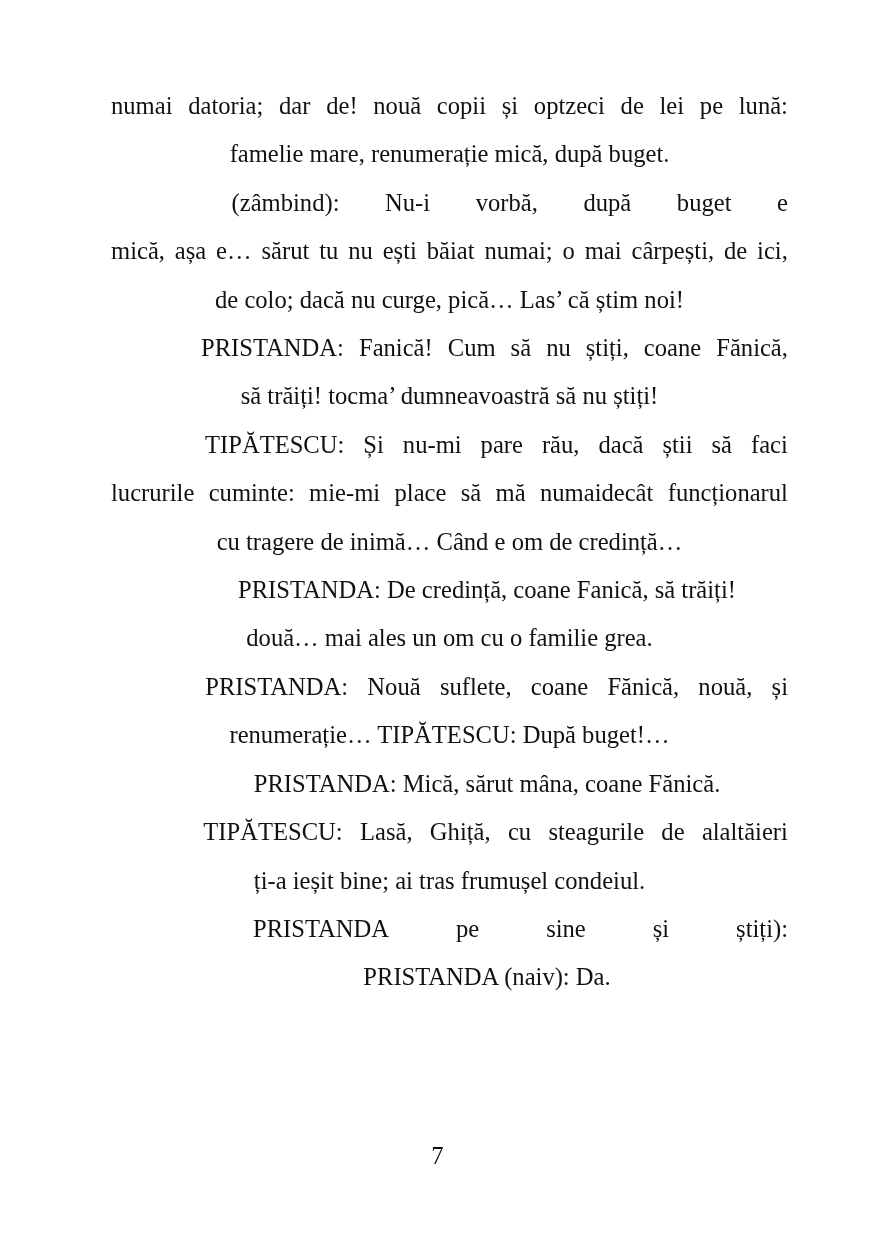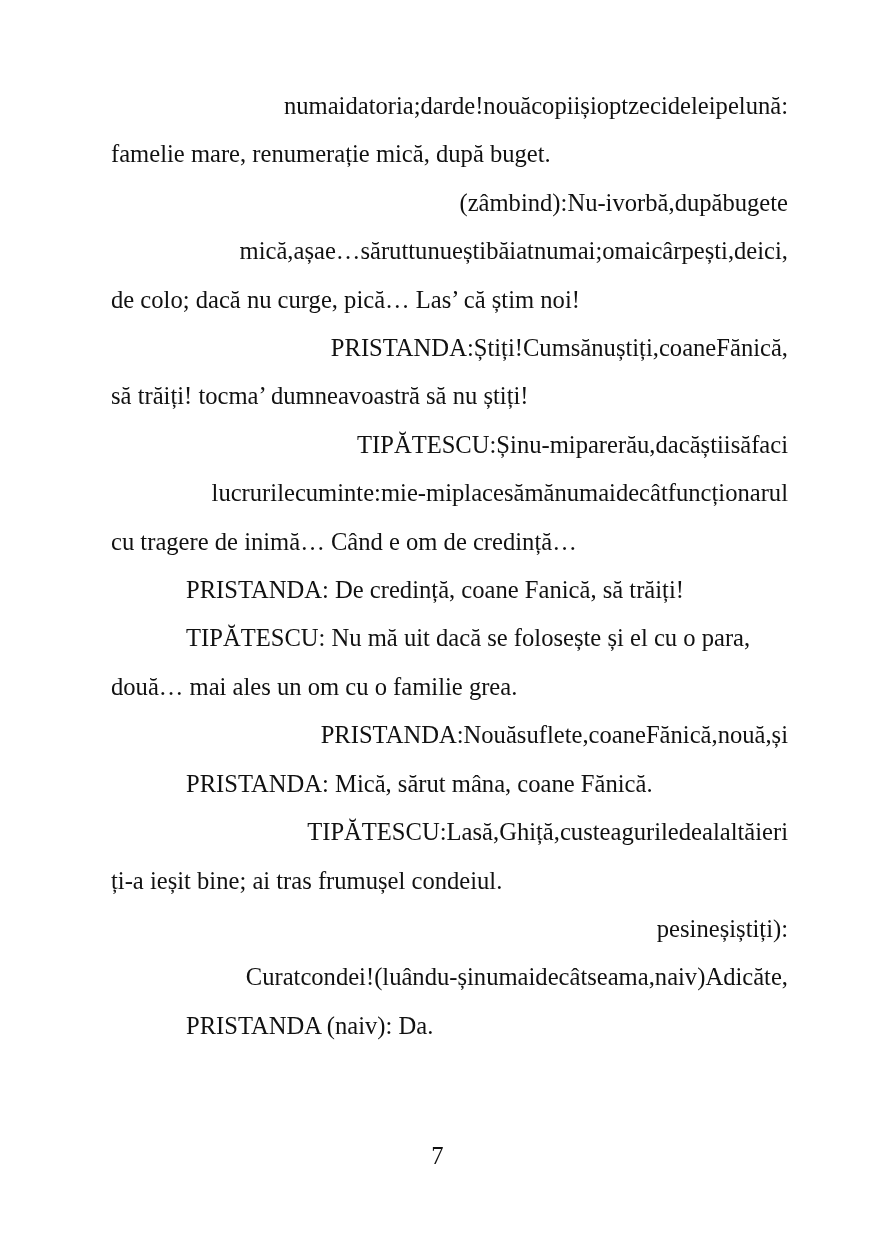--- a/index.html
+++ b/index.html
@@ -36,29 +36,30 @@
   
   .line {
     display: block;
     width: 100%;
     white-space: nowrap;
   }
   
   .line.just {
     display: flex;
     flex-direction: row;
-    justify-content: flex-end;
+    justify-content: space-between;
     white-space: normal;
   }
   .line.just > .w {
     white-space: pre;
   }
   
   .line.last {
     display: block;
+    text-align: center;
   }
   .indent {
     display: inline-block;
     width: 75px;
   }
   .line.just > .indent {
     flex: 0 0 75px;
   }
   #page-number {
     position: absolute;
@@ -119,21 +120,21 @@
           <span class="w">cârpești,</span>
           <span class="w">de</span>
           <span class="w">ici,</span>
         </span>
         <span class="line last"><span>de colo; dacă nu curge, pică… Las’ că știm noi!</span></span>
       </p>
       <p class="para">
         <span class="line just">
           <span class="indent"></span>
           <span class="w">PRISTANDA:</span>
-          <span class="w">Știți!</span>
+          <span class="w">Fanică!</span>
           <span class="w">Cum</span>
           <span class="w">să</span>
           <span class="w">nu</span>
           <span class="w">știți,</span>
           <span class="w">coane</span>
           <span class="w">Fănică,</span>
         </span>
         <span class="line last"><span>să  trăiți!  tocma’  dumneavoastră să nu știți!</span></span>
       </p>
       <p class="para">
@@ -158,68 +159,60 @@
           <span class="w">mă</span>
           <span class="w">numaidecât</span>
           <span class="w">funcționarul</span>
         </span>
         <span class="line last"><span>cu tragere de inimă… Când e om de credință…</span></span>
       </p>
       <p class="para">
         <span class="line last"><span class="indent"></span><span>PRISTANDA: De credință, coane Fanică, să trăiți!</span></span>
       </p>
       <p class="para">
-        <span class="line last"><span class="indent"></span><span>TIPĂTESCU: Nu mă uit dacă se folosește și el cu o para,</span></span>
         <span class="line last"><span>două… mai ales un om cu o familie grea.</span></span>
       </p>
       <p class="para">
         <span class="line just">
           <span class="indent"></span>
           <span class="w">PRISTANDA:</span>
           <span class="w">Nouă</span>
           <span class="w">suflete,</span>
           <span class="w">coane</span>
           <span class="w">Fănică,</span>
           <span class="w">nouă,</span>
           <span class="w">și</span>
         </span>
+        <span class="line last"><span>renumerație… TIPĂTESCU: După buget!…</span></span>
       </p>
       <p class="para">
         <span class="line last"><span class="indent"></span><span>PRISTANDA: Mică, sărut mâna, coane Fănică.</span></span>
       </p>
       <p class="para">
         <span class="line just">
           <span class="indent"></span>
           <span class="w">TIPĂTESCU:</span>
           <span class="w">Lasă,</span>
           <span class="w">Ghiță,</span>
           <span class="w">cu</span>
           <span class="w">steagurile</span>
           <span class="w">de</span>
           <span class="w">alaltăieri</span>
         </span>
         <span class="line last"><span>ți-a ieșit bine; ai tras frumușel condeiul.</span></span>
       </p>
       <p class="para">
         <span class="line just">
           <span class="indent"></span>
+          <span class="w">PRISTANDA</span>
           <span class="w">pe</span>
           <span class="w">sine</span>
           <span class="w">și</span>
           <span class="w">știți):</span>
         </span>
-        <span class="line just">
-          <span class="w">Curat</span>
-          <span class="w">condei!</span>
-          <span class="w">(luându-și</span>
-          <span class="w">numaidecât</span>
-          <span class="w">seama,</span>
-          <span class="w">naiv)</span>
-          <span class="w">Adicăte,</span>
-        </span>
       </p>
       <p class="para">
         <span class="line last"><span class="indent"></span><span>PRISTANDA (naiv): Da.</span></span>
       </p>
     </div>
 
   <div id="page-number">7</div>
 
 </div>
 

